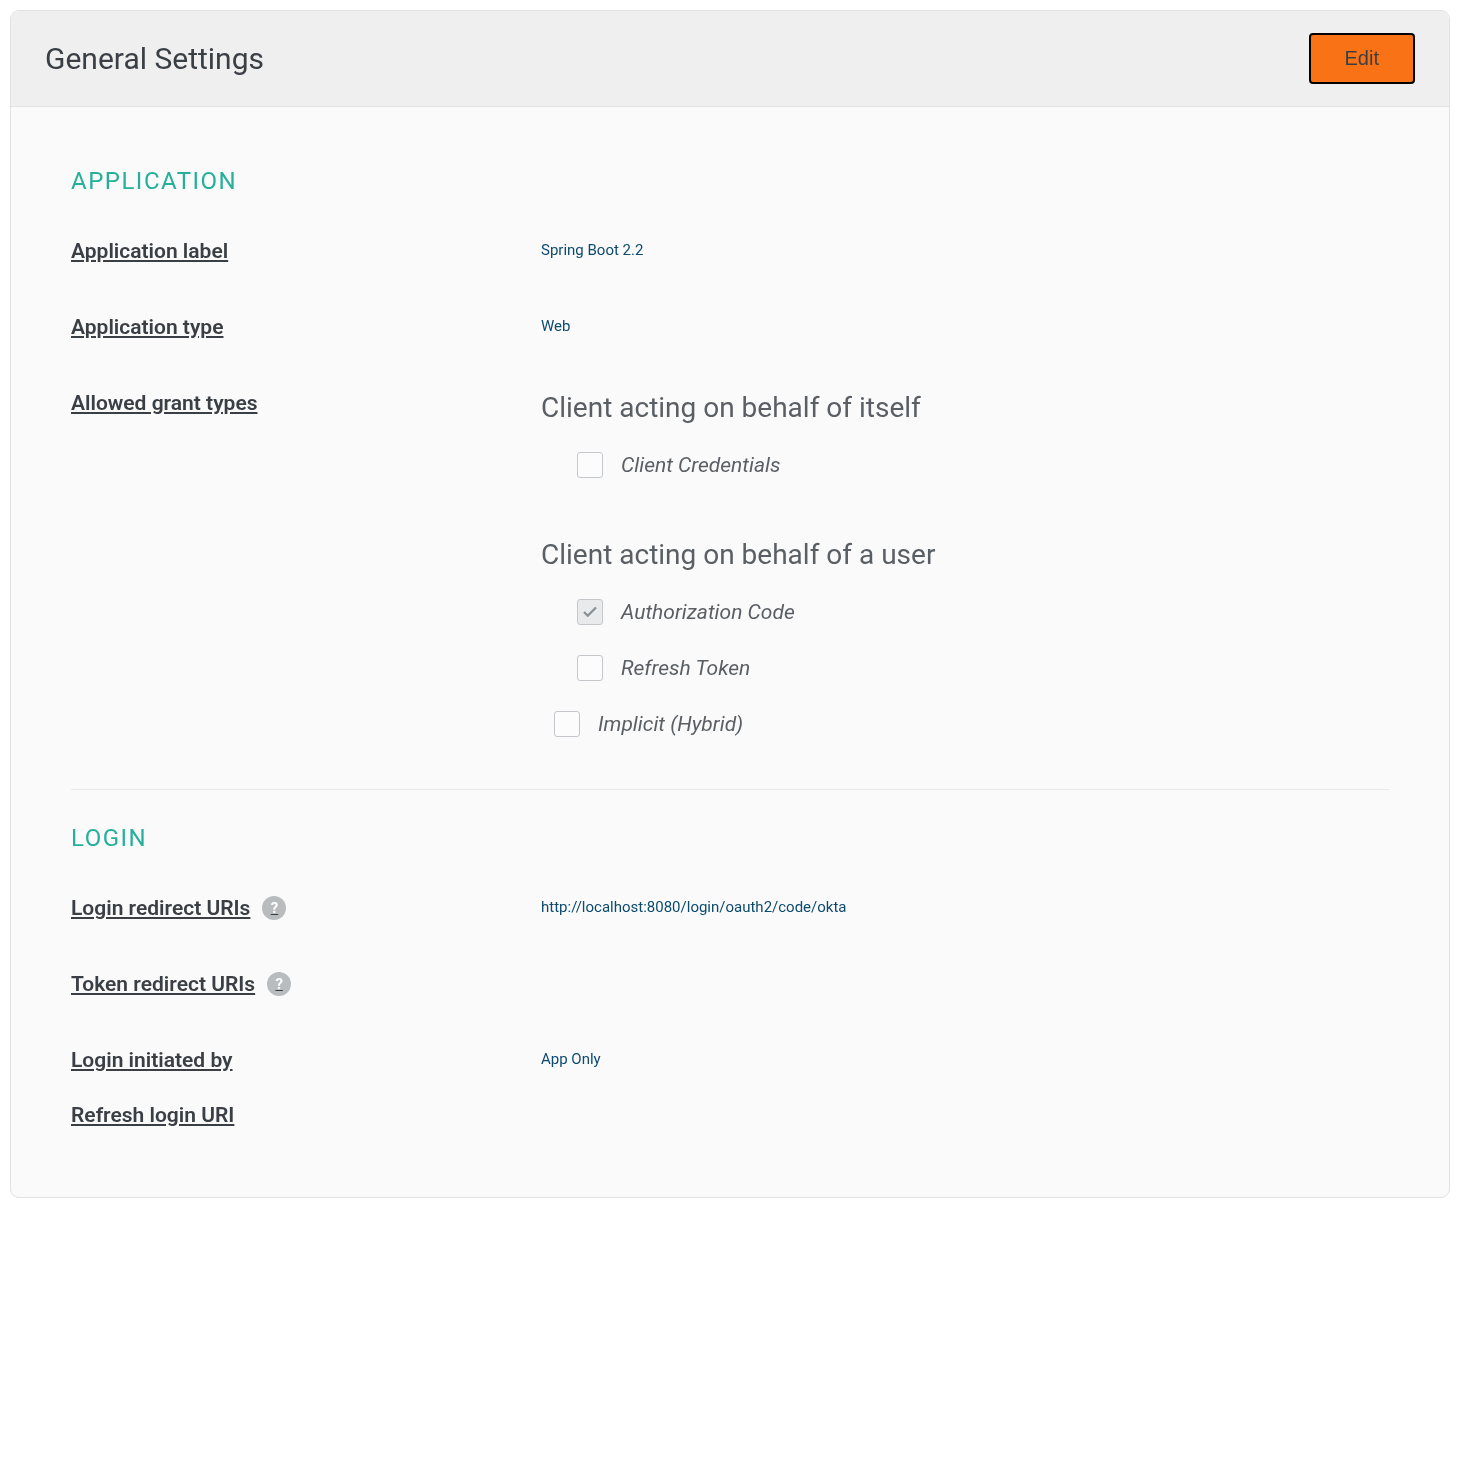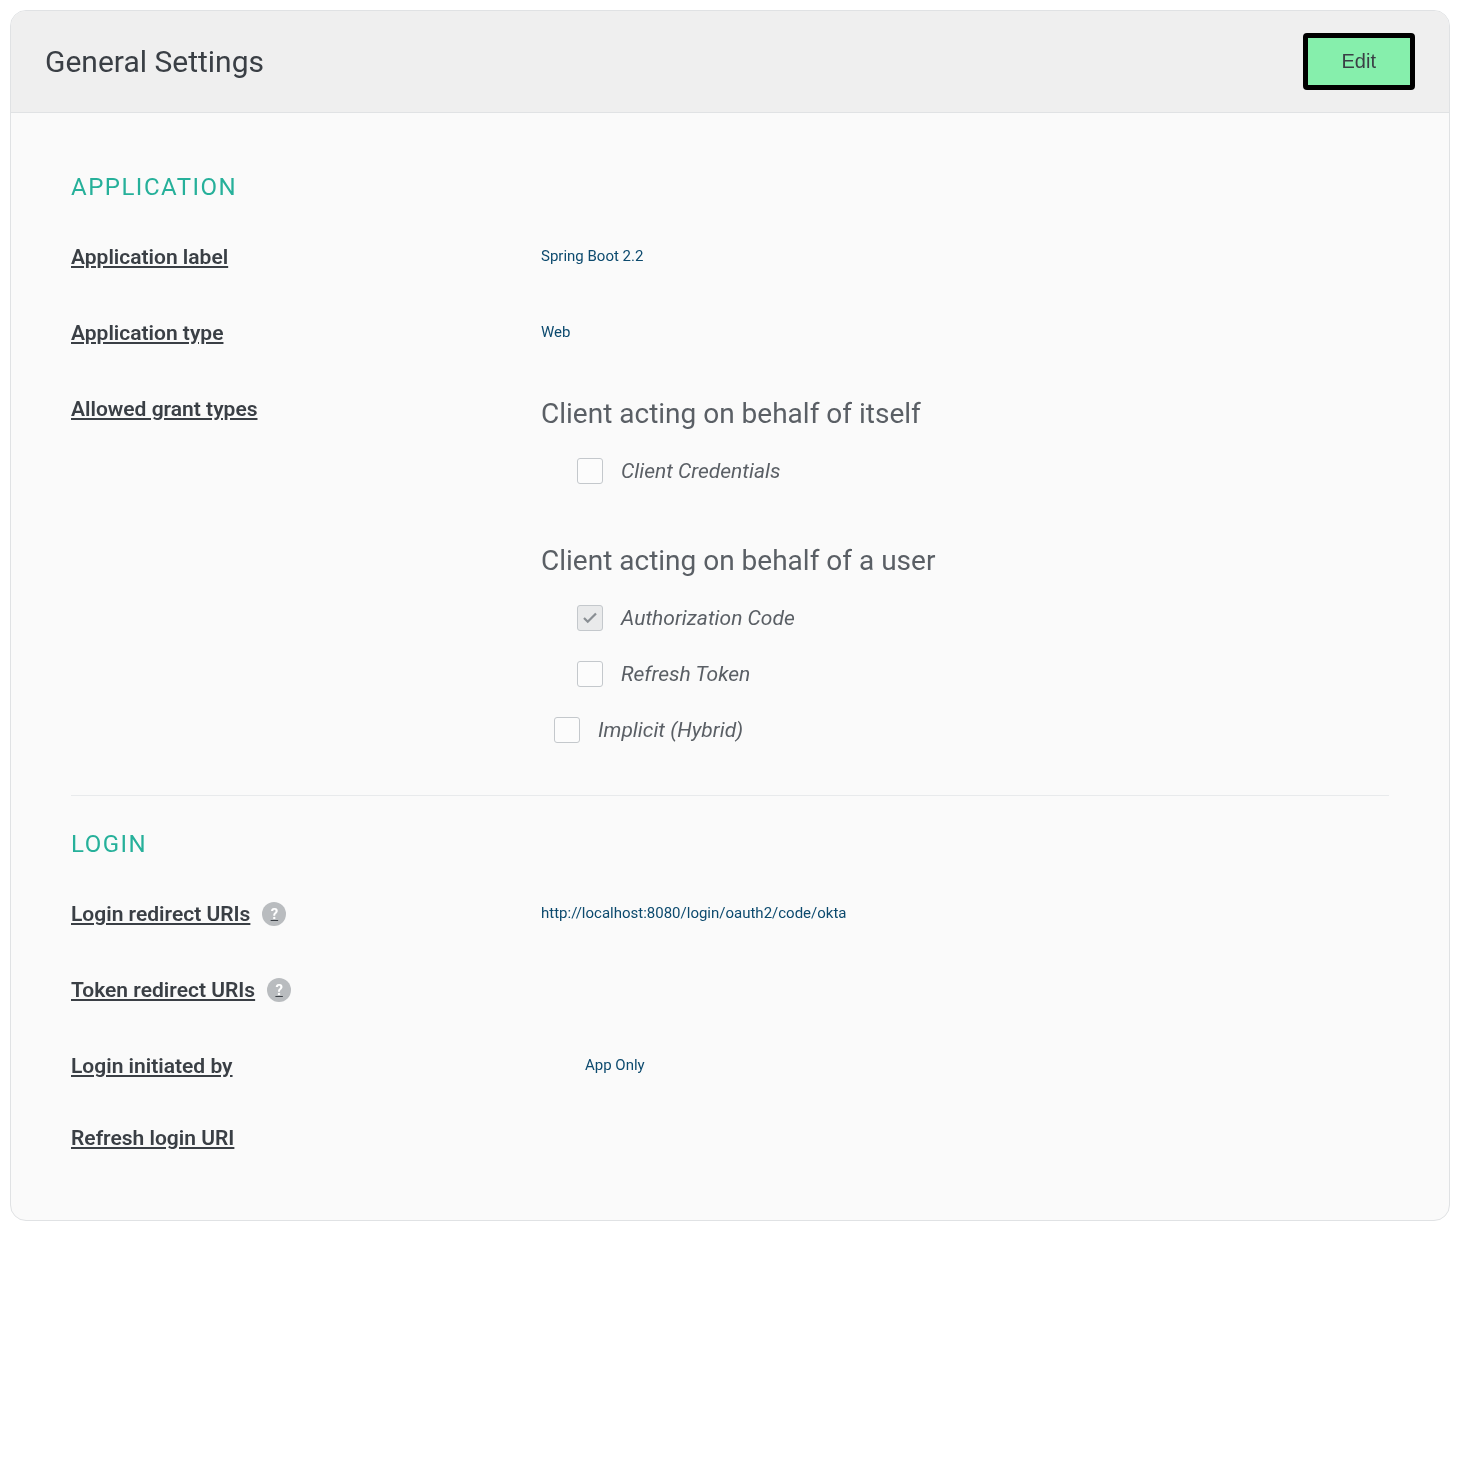--- a/index.html
+++ b/index.html
@@ -7,40 +7,40 @@
       margin: 0;
       padding: 0;
     }
     body {
       font-family: -apple-system, BlinkMacSystemFont, "Segoe UI", Roboto, Helvetica, Arial, sans-serif;
       background: #ffffff;
       padding: 10px;
     }
     .panel {
       border: 1px solid #e0e2e4;
-      border-radius: 16px;
+      border-radius: 9px;
       background: #fafafa;
       overflow: hidden;
     }
     .panel-header {
       display: flex;
       align-items: center;
       justify-content: space-between;
       padding: 22px 34px;
       background: #efefef;
       border-bottom: 1px solid #e0e2e4;
     }
     .panel-title {
       font-size: 30px;
       font-weight: 400;
       color: #3a3f45;
     }
     .edit-btn {
-      background: #86efac;
-      border: 5px solid #000000;
+      background: #f97316;
+      border: 2px solid #000000;
       border-radius: 4px;
       padding: 12px 34px;
       font-size: 20px;
       color: #3a3f45;
       cursor: pointer;
       text-align: right;
     }
     .panel-body {
       padding: 40px 60px 70px 60px;
     }
@@ -54,22 +54,21 @@
     }
     .section-heading:first-child {
       margin-top: 20px;
     }
     .field-row {
       display: flex;
       align-items: flex-start;
       margin-bottom: 52px;
     }
     .field-row.tight {
-      margin-bottom: 48px;
-      gap: 44px;
+      margin-bottom: 31px;
     }
     .field-label {
       width: 470px;
       flex-shrink: 0;
       font-size: 21px;
       font-weight: 600;
       color: #3a3f45;
       display: flex;
       align-items: center;
       gap: 12px;

